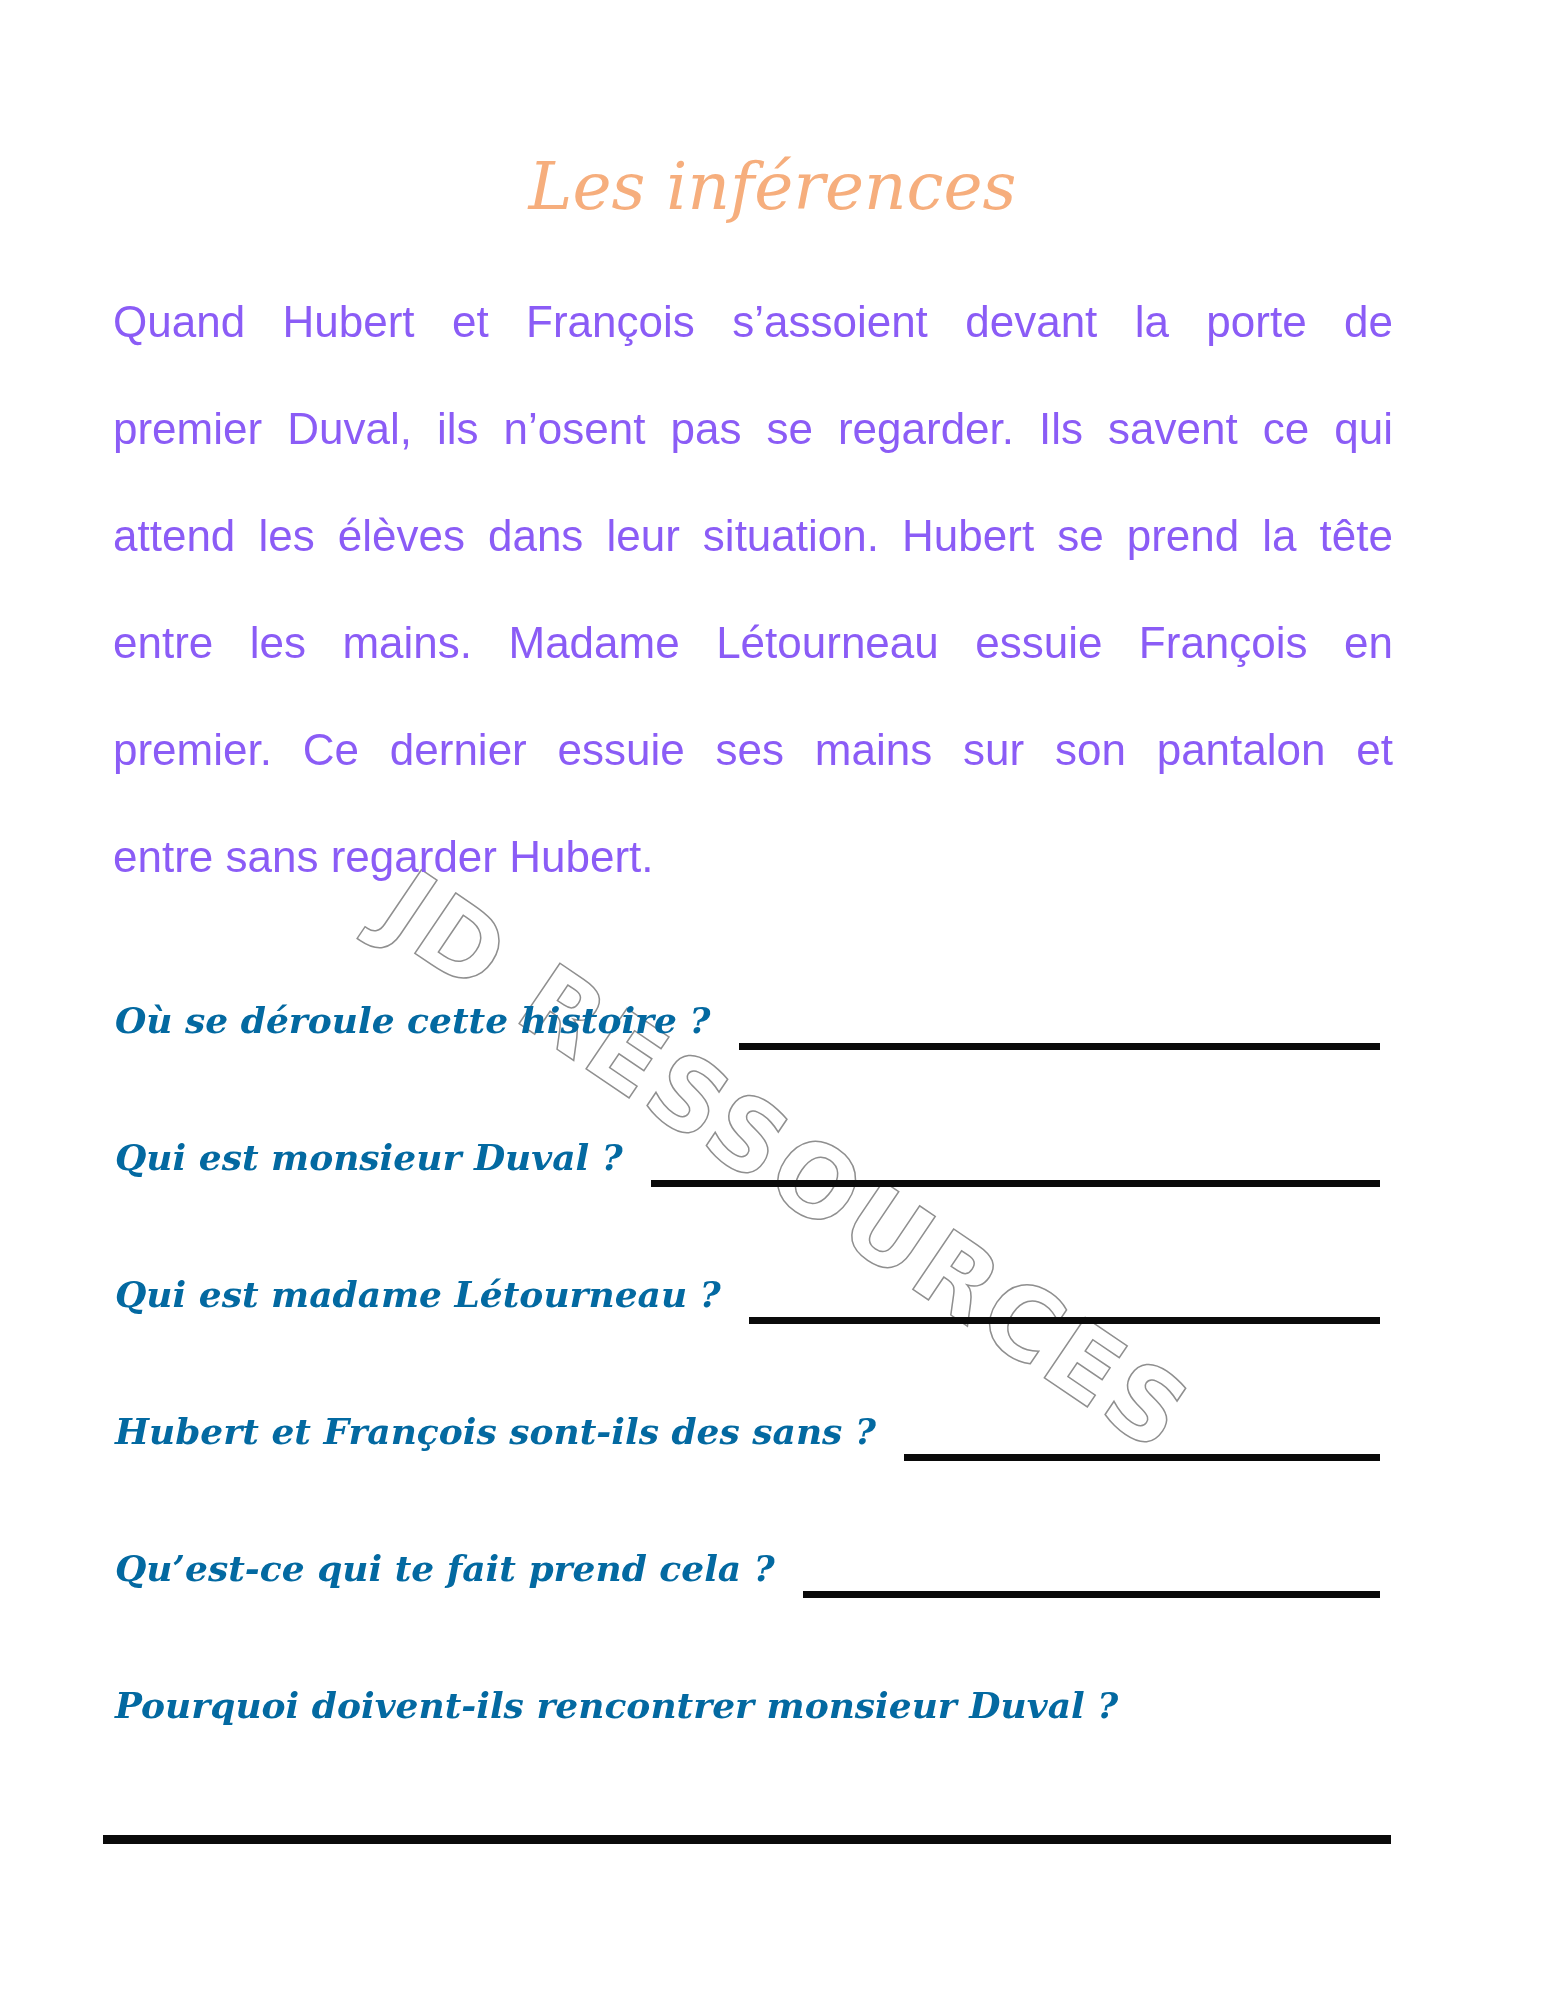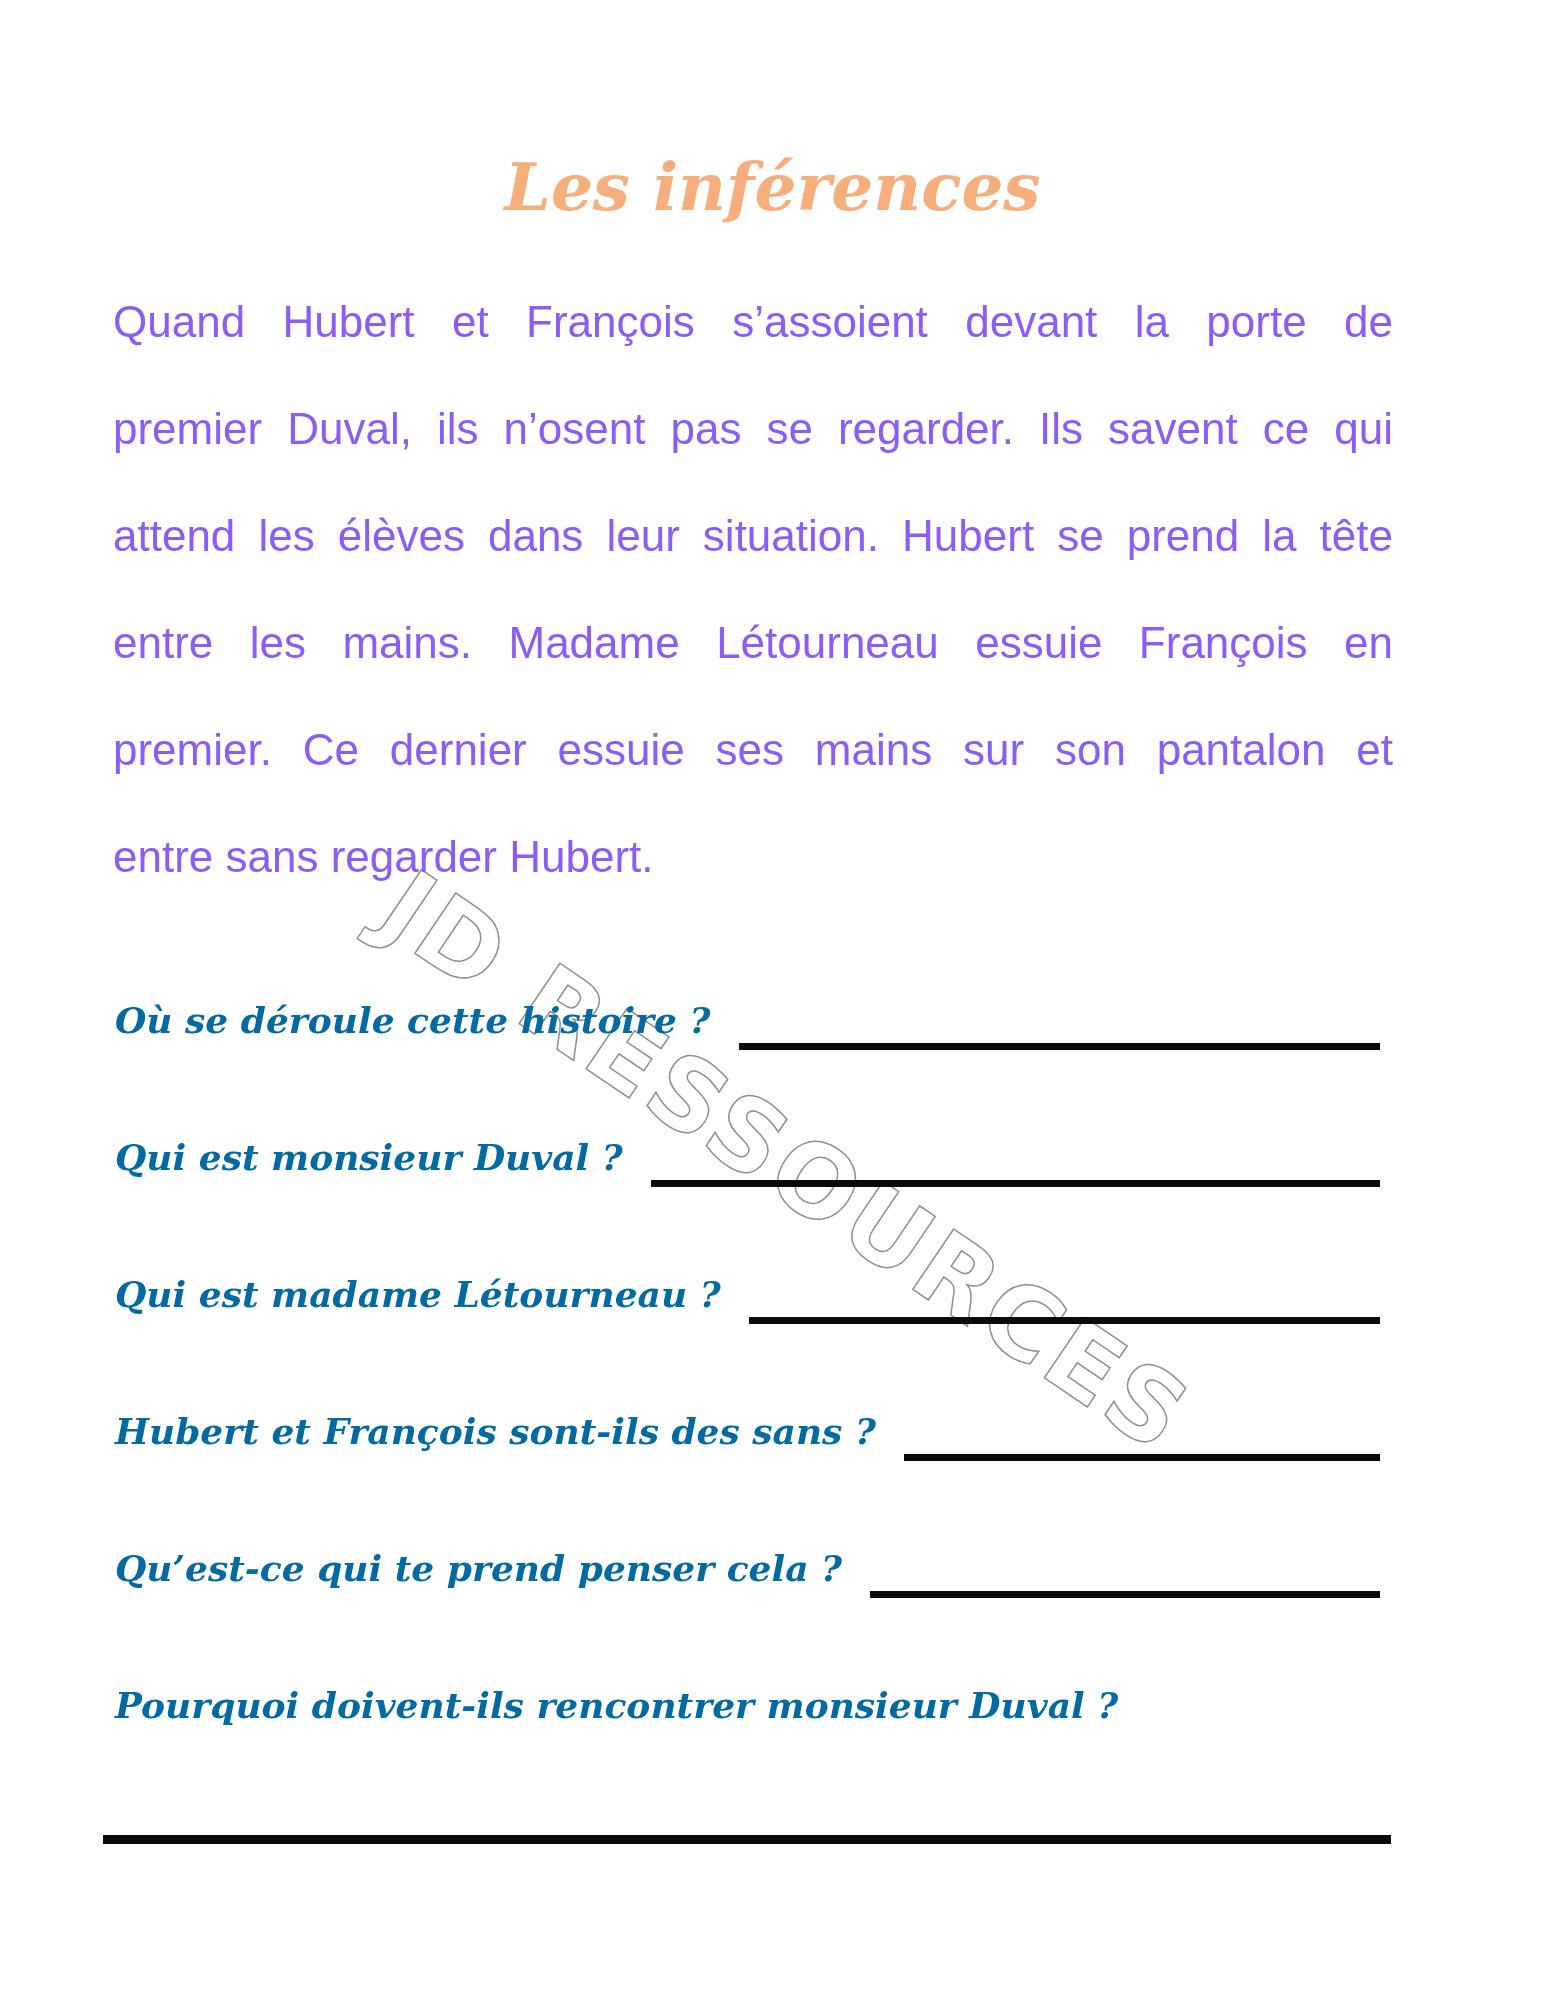--- a/index.html
+++ b/index.html
@@ -26,21 +26,21 @@
     z-index:1;
   }
   
   .title{
     position:absolute;
     top:148px;left:0;width:100%;
     margin:0;
     text-align:center;
     font-family:"DejaVu Serif",serif;
     font-style:italic;
-    font-weight:bold;
+    font-weight:normal;
     font-size:66px;
     color:#F6AE7D;
     z-index:2;
   }
   
   .paragraph{
     position:absolute;
     left:113px;top:268px;width:1280px;
     font-family:"Liberation Sans",sans-serif;
     font-weight:300;
@@ -126,21 +126,21 @@
     <span class="qlabel">Qui est madame Létourneau ?</span>
     <div class="answer-line"></div>
   </div>
 
   <div class="qrow q4">
     <span class="qlabel">Hubert et François sont-ils des sans ?</span>
     <div class="answer-line"></div>
   </div>
 
   <div class="qrow q5">
-    <span class="qlabel">Qu’est-ce qui te prend penser cela ?</span>
+    <span class="qlabel">Qu’est-ce qui te fait prend cela ?</span>
     <div class="answer-line"></div>
   </div>
 
   <div class="qrow q6">
     <span class="qlabel">Pourquoi doivent-ils rencontrer monsieur Duval ?</span>
   </div>
 
   <div class="bottom-line"></div>
 
 </div>

